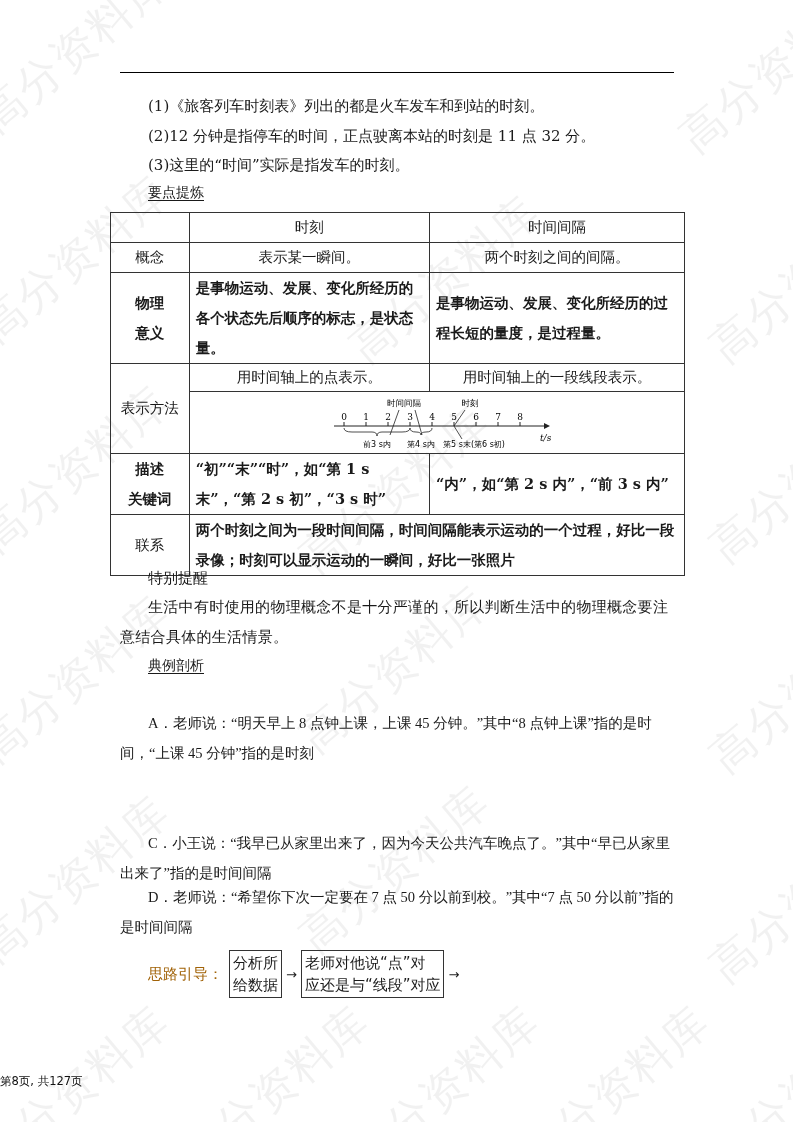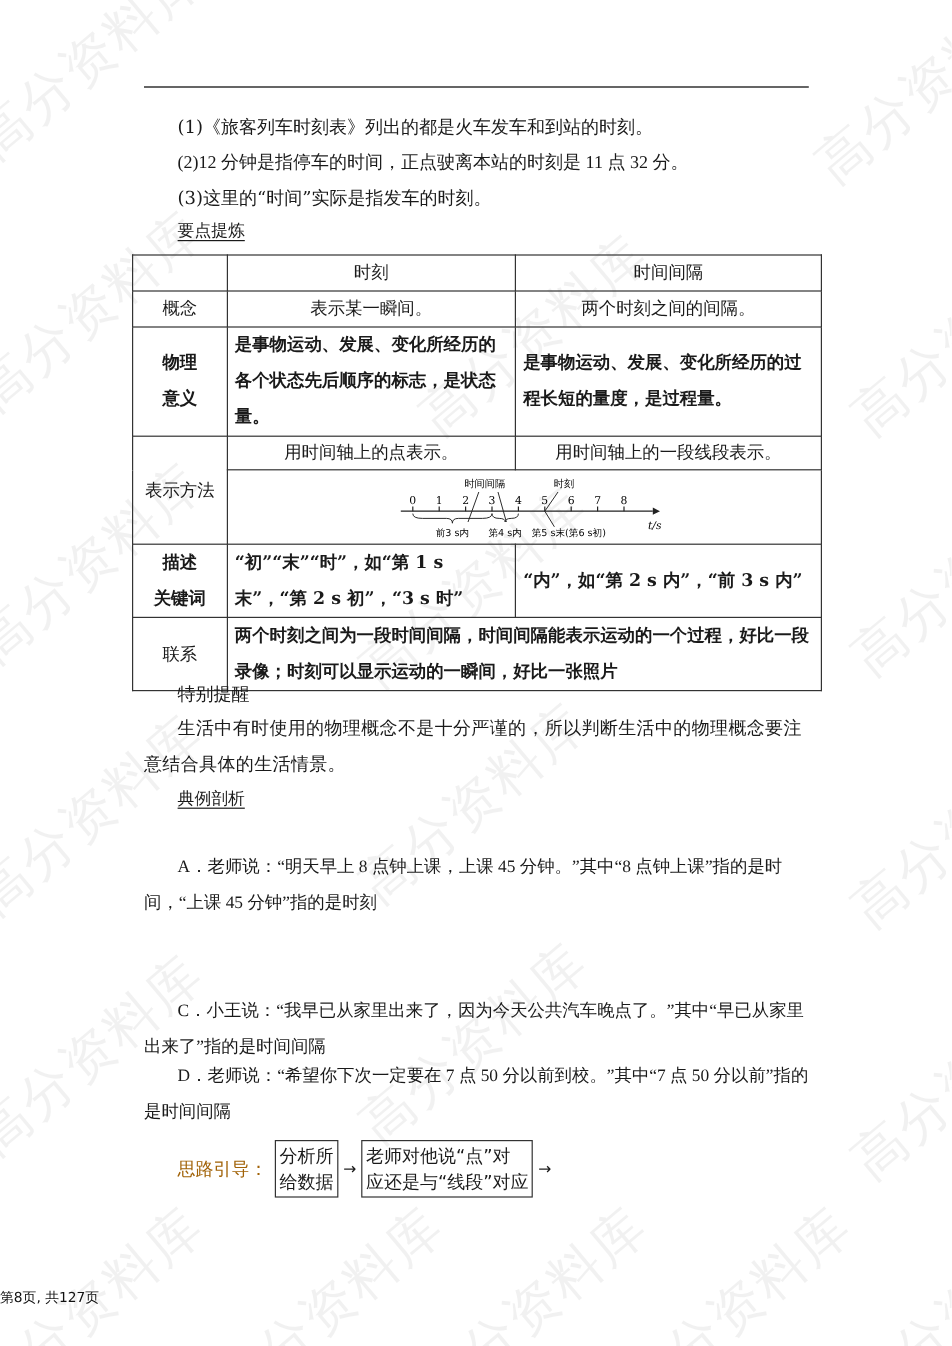--- a/index.html
+++ b/index.html
@@ -53,21 +53,21 @@
 <div class="watermark" style="left:-40px;top:1060px;">高分资料库</div>
 <div class="watermark" style="left:160px;top:1060px;">高分资料库</div>
 <div class="watermark" style="left:330px;top:1060px;">高分资料库</div>
 <div class="watermark" style="left:500px;top:1060px;">高分资料库</div>
 <div class="watermark" style="left:690px;top:1060px;">高分资料库</div>
 
 <div class="page">
   <div class="header-rule"></div>
 
   <div class="para" style="top:96px;">(1)《旅客列车时刻表》列出的都是火车发车和到站的时刻。</div>
-  <div class="para" style="top:126px;font-family:Liberation Serif, serif;">(2)12 分钟是指停车的时间，正点驶离本站的时刻是 11 点 32 分。</div>
+  <div class="para" style="top:126px;">(2)12 分钟是指停车的时间，正点驶离本站的时刻是 11 点 32 分。</div>
   <div class="para" style="top:155px;text-align:right;">(3)这里的“时间”实际是指发车的时刻。</div>
 
   <div class="section-title" style="top:184px;">要点提炼</div>
 
   <table class="summary">
     <tbody>
         <tr style="height:30px;">
       <td class="c0"></td>
       <td class="c1 center">时刻</td>
       <td class="c2 center">时间间隔</td>

